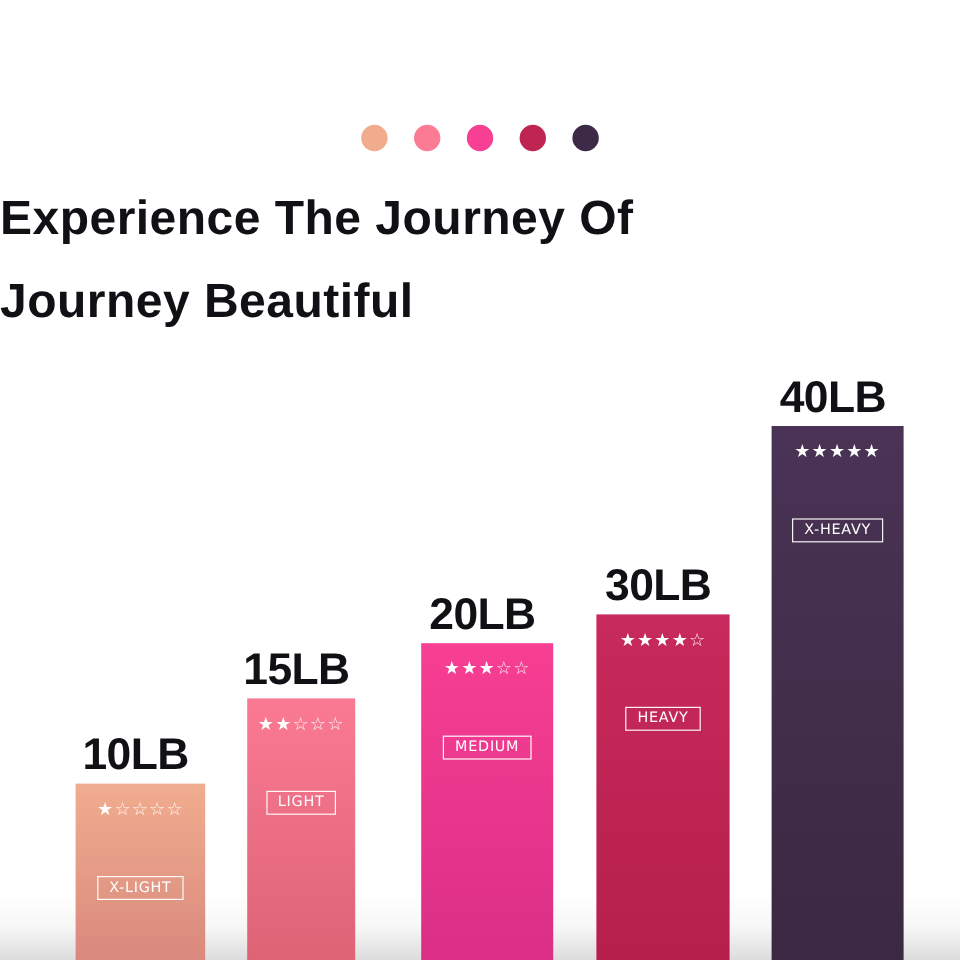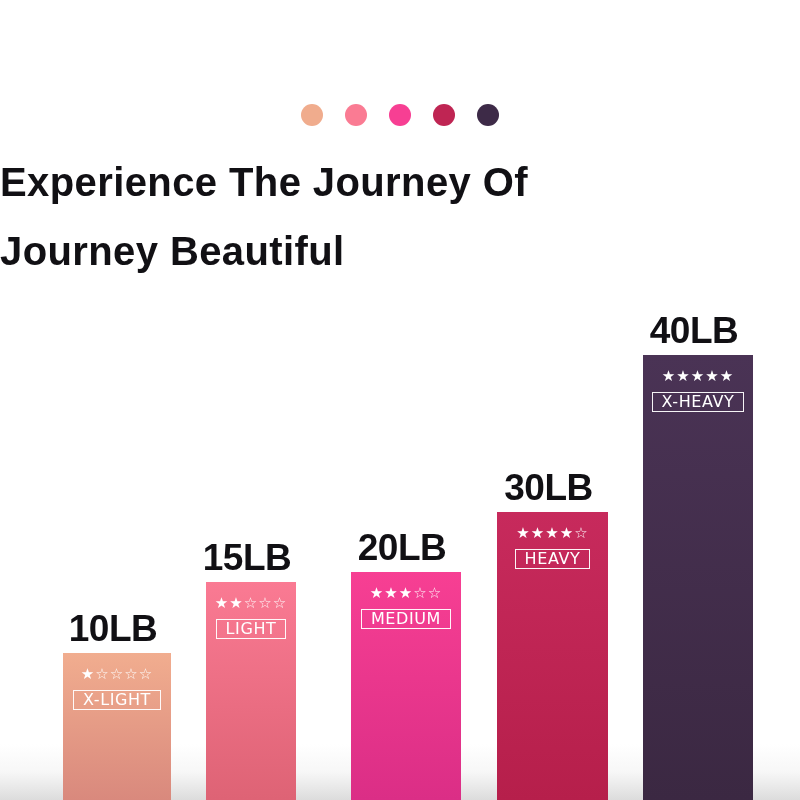--- a/index.html
+++ b/index.html
@@ -113,27 +113,28 @@
     opacity: 0.92;
   }
   .badge-wrap {
     display: flex;
     justify-content: center;
     margin-top: 8px;
   }
   .badge {
     border: 1.6px solid rgba(255,255,255,0.95);
     color: #ffffff;
-    font-size: 16px;
+    font-size: 12px;
     font-weight: normal;
     letter-spacing: 0.6px;
     padding: 2px 9px 3px 9px;
     line-height: 13px;
     white-space: nowrap;
     font-family: "DejaVu Sans", sans-serif;
+    margin-top: 40px;
   }
 </style>
 </head>
 <body>
 
 <div id="poster">
 
   <div id="dot-row">
       <span class="dot" style="background: rgb(240, 172, 141);"></span>
       <span class="dot" style="background: rgb(250, 123, 147);"></span>
@@ -159,21 +160,21 @@
       </div>
       <div class="bar-group" style="left: 198px; width: 90px; height: 218px;">
         <div class="bar-weight">15LB</div>
         <div class="bar" style="background: linear-gradient(rgb(250, 122, 147) 0%, rgb(222, 99, 117) 100%);">
           <div class="stars"><span class="star">★</span><span class="star">★</span><span class="star hollow">☆</span><span class="star hollow">☆</span><span class="star hollow">☆</span></div>
           <div class="badge-wrap">
             <div class="badge">LIGHT</div>
           </div>
         </div>
       </div>
-      <div class="bar-group" style="left: 343px; width: 110px; height: 228px;">
+      <div class="bar-group" style="left: 343px; width: 110px; height: 264px;">
         <div class="bar-weight">20LB</div>
         <div class="bar" style="background: linear-gradient(rgb(247, 63, 147) 0%, rgb(219, 46, 134) 100%);">
           <div class="stars"><span class="star">★</span><span class="star">★</span><span class="star">★</span><span class="star hollow">☆</span><span class="star hollow">☆</span></div>
           <div class="badge-wrap">
             <div class="badge">MEDIUM</div>
           </div>
         </div>
       </div>
       <div class="bar-group" style="left: 489px; width: 111px; height: 288px;">
         <div class="bar-weight">30LB</div>

